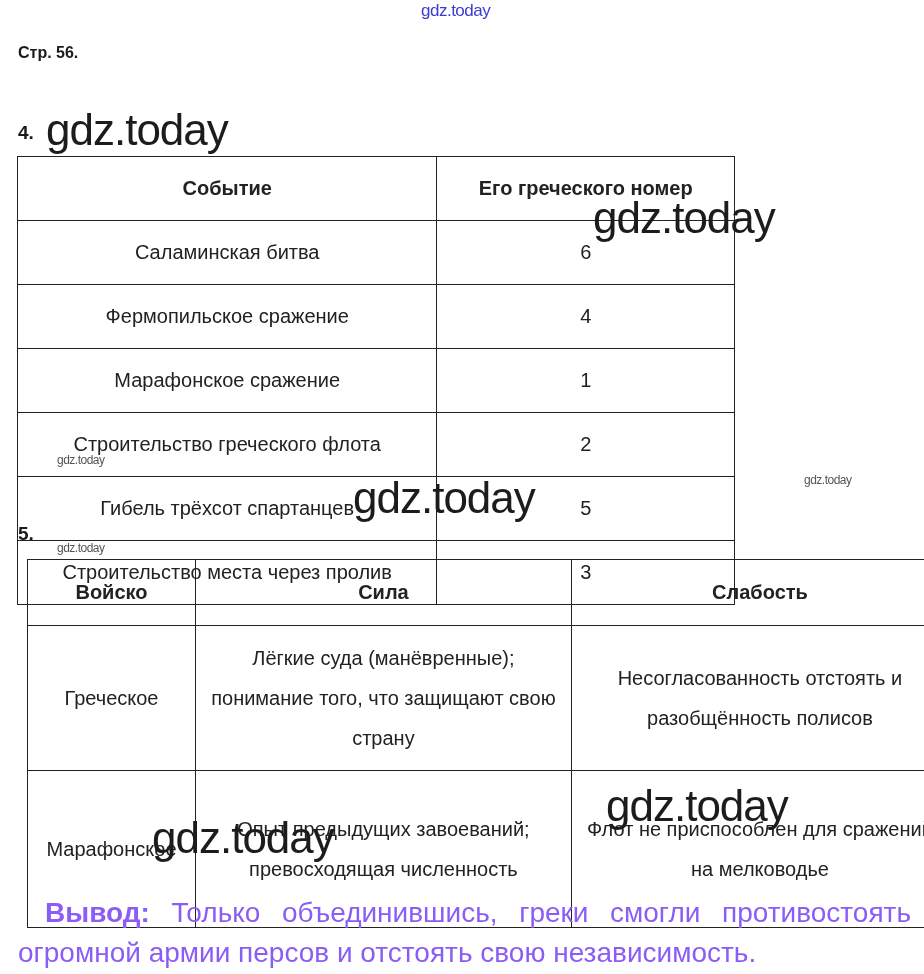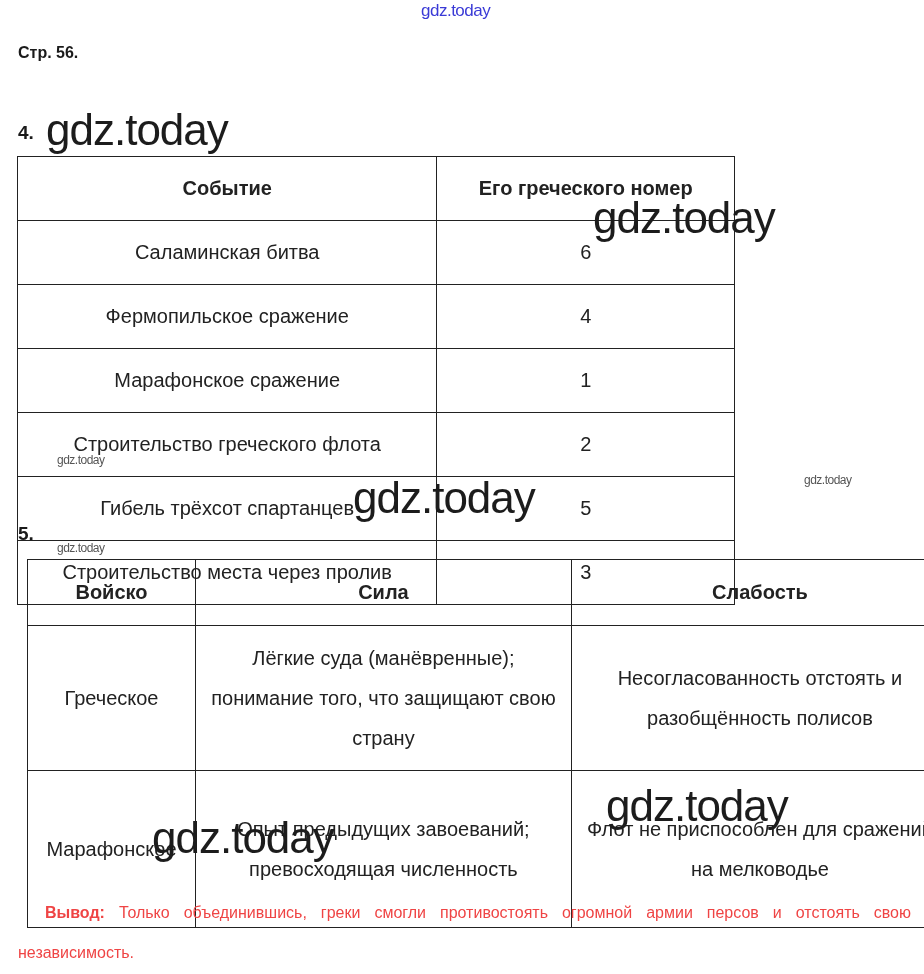--- a/index.html
+++ b/index.html
@@ -26,21 +26,21 @@
 
   #table5 { left: 27px; top: 559px; width: 922px; border-radius: 12px; }
   #table5 th { height: 41px; }
   #table5 td { line-height: 40px; }
   #table5 tr.r1 td { height: 118px; }
   #table5 tr.r2 td { height: 132px; }
   #table5 col.c1 { width: 163px; }
   #table5 col.c2 { width: 365px; }
   #table5 col.c3 { width: 366px; }
 
-  .conclusion { position: absolute; left: 18px; top: 893px; width: 893px; font-size: 16px; line-height: 40px; text-align: justify; text-indent: 27px; color: #ef4444; }
+  .conclusion { position: absolute; left: 18px; top: 893px; width: 893px; font-size: 28px; line-height: 40px; text-align: justify; text-indent: 27px; color: #8b5cf6; }
   .conclusion b { font-weight: bold; }
 </style>
 </head>
 <body>
 
 <div class="wm wm-top">gdz.today</div>
 
 <div class="page-title">Стр. 56.</div>
 
 <div class="task-num" style="left:18px;top:122px;">4.</div>

